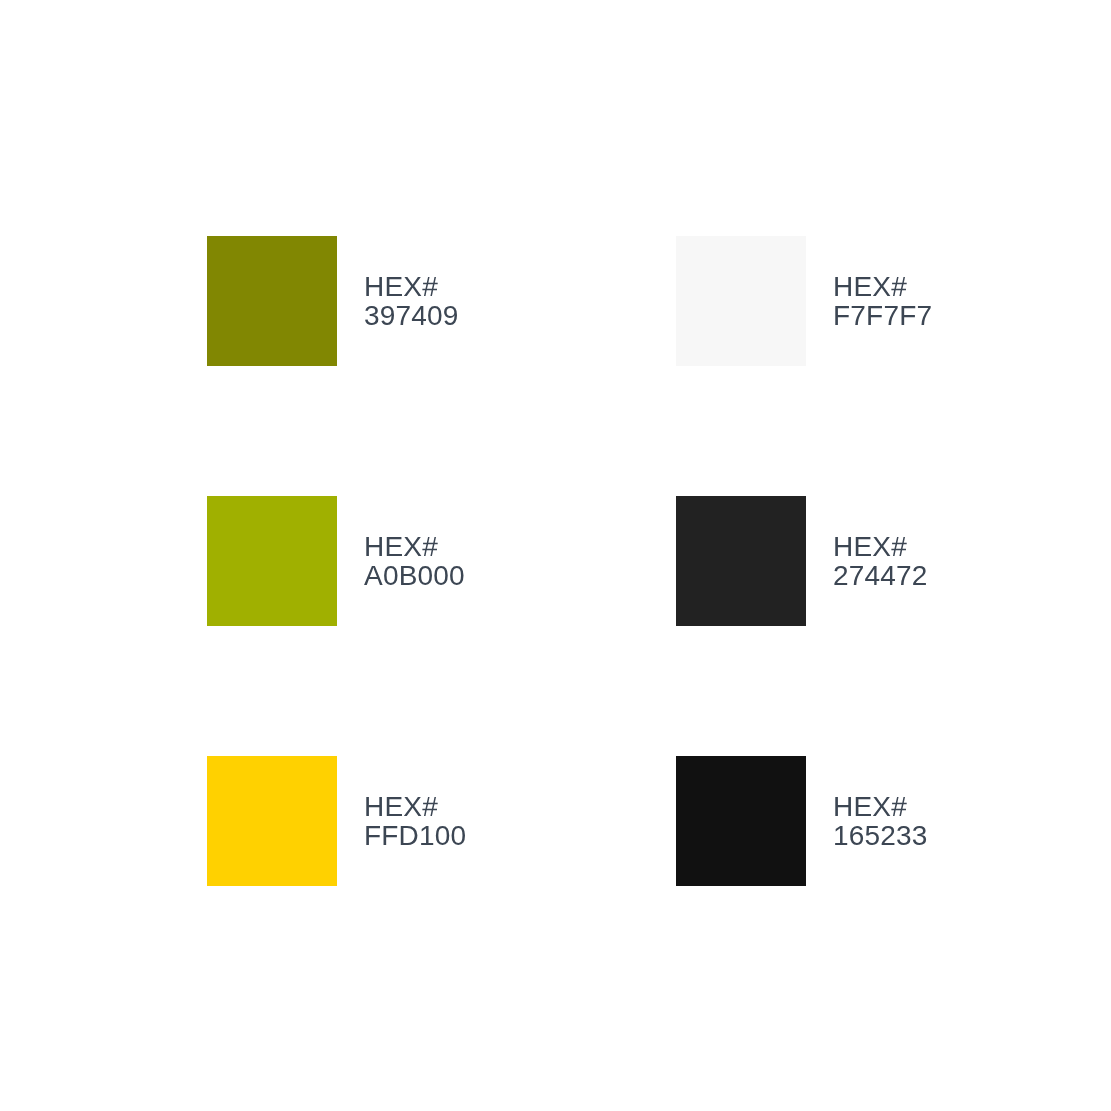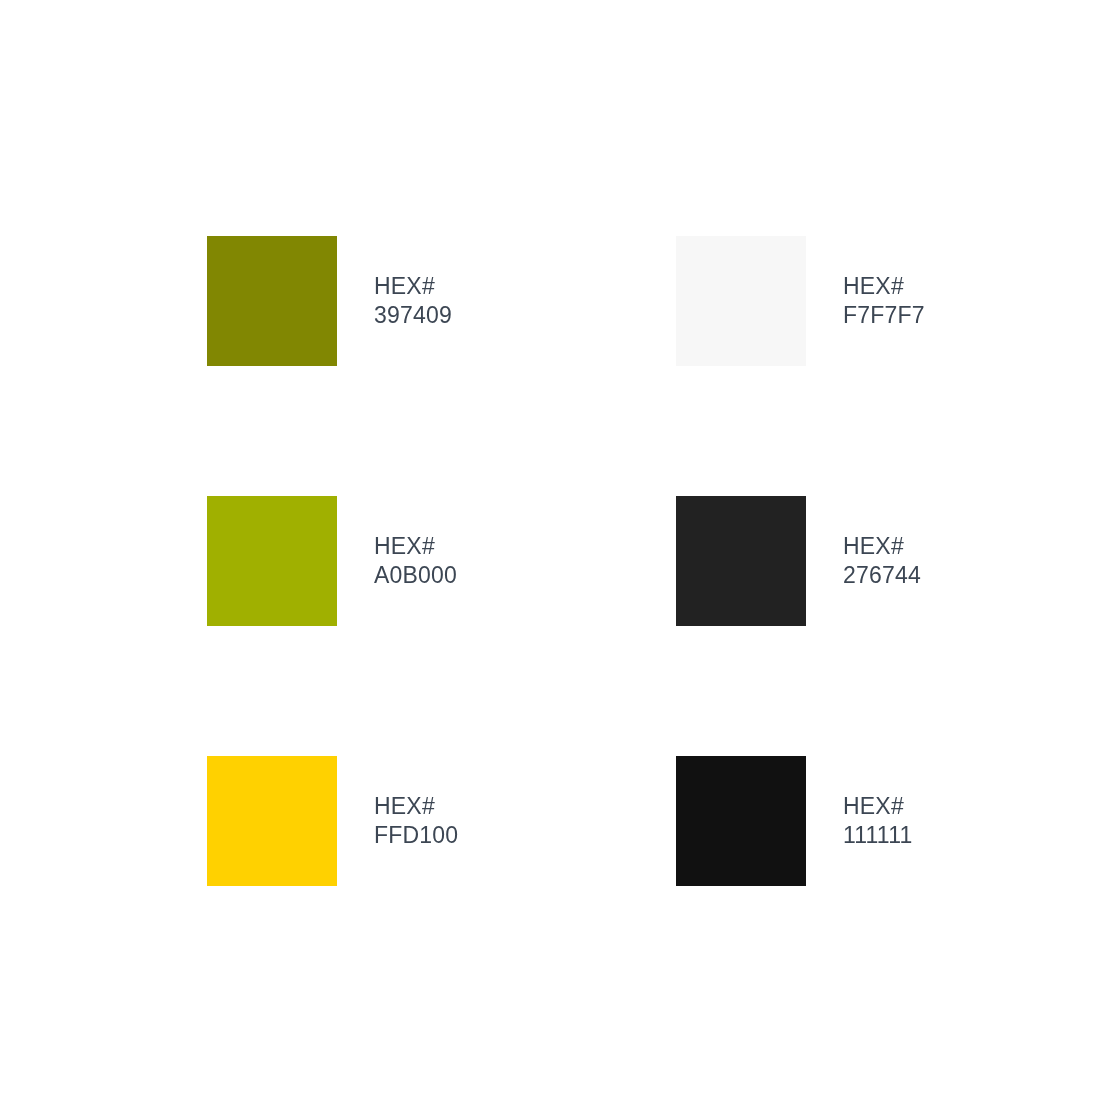--- a/index.html
+++ b/index.html
@@ -42,23 +42,23 @@
   }
 
   .swatch-chip {
     width: 130px;
     height: 130px;
     flex: 0 0 130px;
     display: block;
   }
 
   .swatch-label {
-    margin-left: 37px;
+    margin-left: 27px;
     color: #3c4653;
-    font-size: 23px;
+    font-size: 28px;
     line-height: 29.5px;
     font-weight: 400;
     letter-spacing: 0.2px;
     white-space: nowrap;
   }
 
   .swatch-label .hex-prefix,
   .swatch-label .hex-value {
     display: block;
   }
@@ -90,34 +90,34 @@
       <div class="swatch-label" style="color: rgb(60, 70, 83);">
         <span class="hex-prefix">HEX#</span>
         <span class="hex-value">A0B000</span>
       </div>
     </div>
 
     <div class="swatch-item">
       <span class="swatch-chip" style="background:#222222;"></span>
       <div class="swatch-label" style="color: rgb(60, 70, 83);">
         <span class="hex-prefix">HEX#</span>
-        <span class="hex-value">276744</span>
+        <span class="hex-value">274472</span>
       </div>
     </div>
 
     <div class="swatch-item">
       <span class="swatch-chip" style="background:#FFD100;"></span>
       <div class="swatch-label" style="color: rgb(60, 70, 83);">
         <span class="hex-prefix">HEX#</span>
         <span class="hex-value">FFD100</span>
       </div>
     </div>
 
     <div class="swatch-item">
       <span class="swatch-chip" style="background:#111111;"></span>
       <div class="swatch-label" style="color: rgb(60, 70, 83);">
         <span class="hex-prefix">HEX#</span>
-        <span class="hex-value">111111</span>
+        <span class="hex-value">165233</span>
       </div>
     </div>
 
   </div>
 </div>
 
 </body></html>

